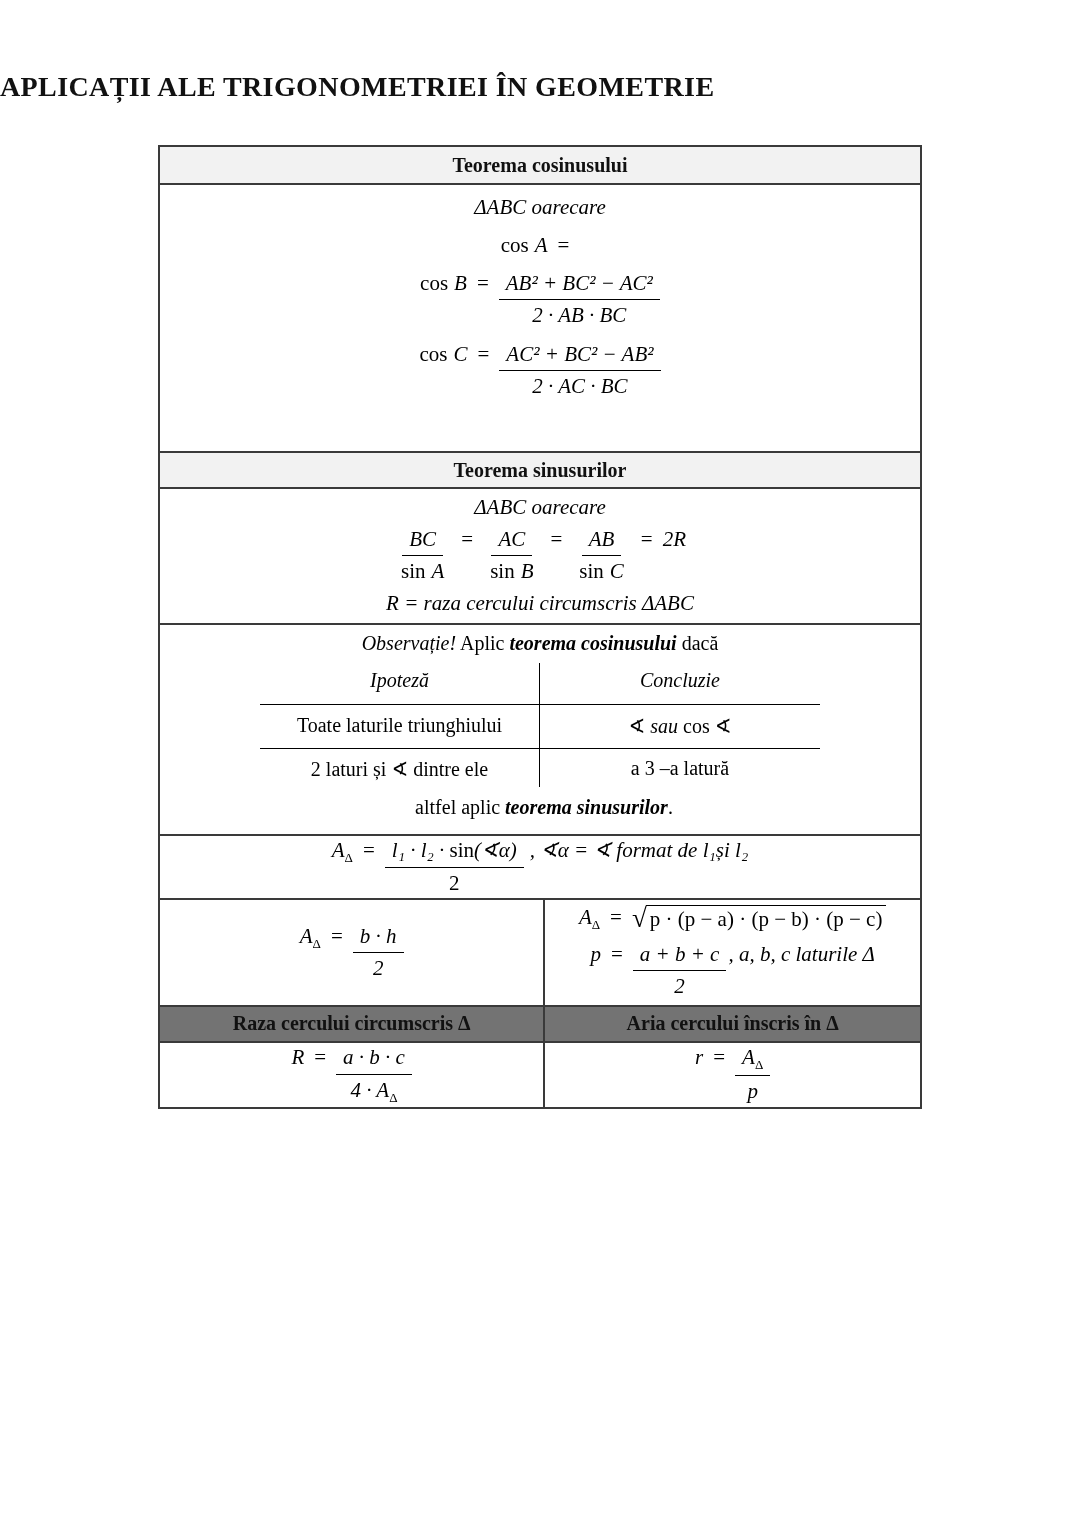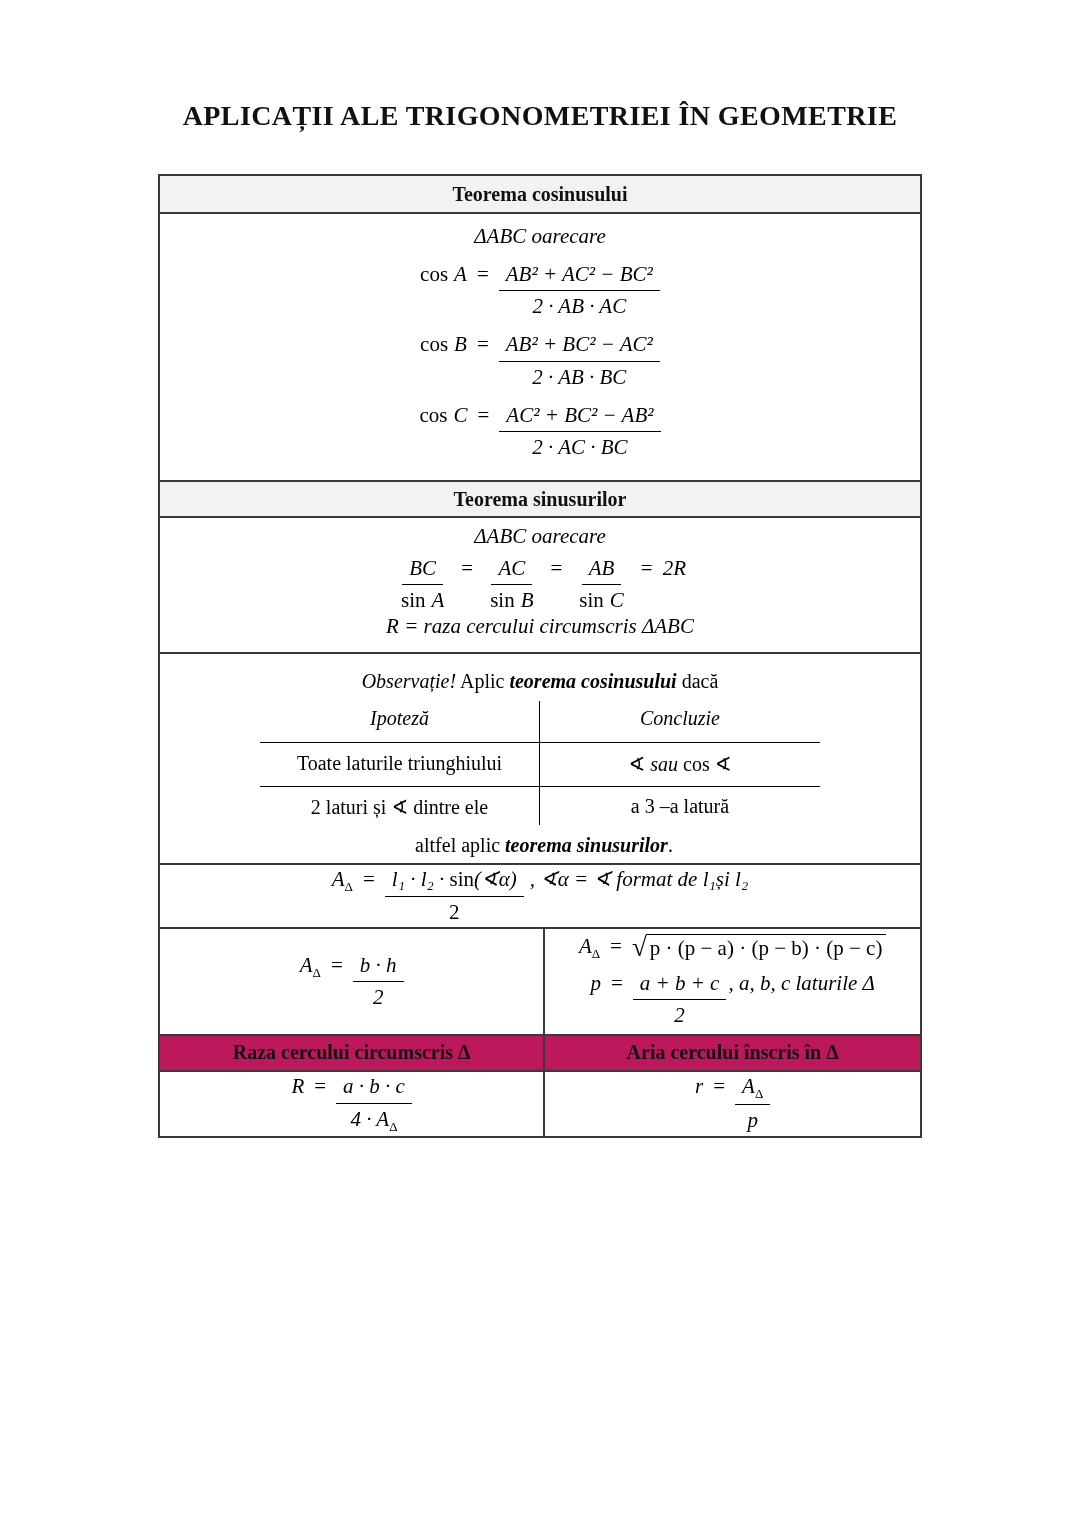--- a/index.html
+++ b/index.html
@@ -2,21 +2,21 @@
 <html><head>
 <meta charset="utf-8">
 <style>
   html,body{margin:0;padding:0;background:#ffffff;}
   .page{
     width:1080px;height:1527px;background:#ffffff;overflow:hidden;
     font-family:"Liberation Serif","DejaVu Serif",serif;color:#000;
     box-sizing:border-box;
   }
   .title{
-    margin:0;padding-top:100px;text-align:center;
+    margin:0;padding-top:71px;text-align:left;
     font-size:28px;font-weight:bold;letter-spacing:0.4px;color:#111;
   }
   .sheet{
     width:764px;margin:42px auto 0;border:2px solid #3a3a3a;
     box-sizing:border-box;
   }
   .row{border-top:2px solid #3a3a3a;box-sizing:border-box;}
   .row:first-child{border-top:none;}
   .head{
     background:#f2f2f2;min-height:36px;display:flex;align-items:center;justify-content:center;
@@ -41,24 +41,24 @@
   .radicand{border-top:1.8px solid #000;padding:1px 4px 0;white-space:nowrap;}
 
   
   .cos-body{min-height:268px;display:flex;flex-direction:column;align-items:center;padding-top:10px;}
   .tri-note{font-size:21px;text-align:center;}
   .cos-body .eq{margin-top:13px;}
 
   
   .sin-body{min-height:136px;display:flex;flex-direction:column;align-items:center;padding-top:6px;}
   .sin-body .eq{margin-top:7px;}
-  .sin-body .note{margin-top:1px;font-size:21px;}
-
-  
-  .obs-body{min-height:211px;padding-top:16px;}
+  .sin-body .note{margin-top:7px;font-size:21px;}
+
+  
+  .obs-body{min-height:211px;padding-top:7px;}
   .obs-line{text-align:center;font-size:20px;}
   .it{font-style:italic;}
   .bi{font-style:italic;font-weight:bold;}
   .inner-table{
     width:560px;margin:8px auto 0;display:grid;grid-template-columns:1fr 1fr;
     font-size:20px;text-align:center;
   }
   .inner-table .cell-l{border-right:1.6px solid #000;}
   .inner-table .ih{padding:6px 4px 12px;}
   .inner-table .ir1{padding:9px 4px 10px;border-top:1.6px solid #000;}
@@ -68,21 +68,21 @@
   .obs-outro{margin-top:9px;margin-left:8px;}
 
   
   .area-general{min-height:64px;display:flex;align-items:center;justify-content:center;}
   .split{display:grid;grid-template-columns:50.7% 49.3%;}
   .split .cell{display:flex;flex-direction:column;align-items:center;justify-content:center;box-sizing:border-box;}
   .split .cell.left{border-right:2px solid #3a3a3a;}
   .area-split{min-height:104px;}
   .area-split .cell .eq{margin:5px 0;}
   .head-split{min-height:36px;}
-  .head-split .cell{background:#be185d;}
+  .head-split .cell{background:#737373;}
   .radius-split{min-height:66px;}
 </style>
 </head>
 <body>
 
 <div class="page">
 
   <h1 class="title">APLICAȚII ALE TRIGONOMETRIEI ÎN GEOMETRIE</h1>
 
   <div class="sheet">
@@ -90,24 +90,20 @@
     <div class="row head">
       <span class="head-label">Teorema cosinusului</span>
     </div>
 
     <div class="row body cos-body">
       <div class="tri-note mi">ΔABC oarecare</div>
 
       <div class="eq">
         <span class="lhs"><span class="fn">cos</span><span class="mi">A</span></span>
         <span class="mo">=</span>
-        <span class="frac">
-          <span class="num mi">AB² + AC² − BC²</span>
-          <span class="den mi">2 · AB · AC</span>
-        </span>
       </div>
 
       <div class="eq">
         <span class="lhs"><span class="fn">cos</span><span class="mi">B</span></span>
         <span class="mo">=</span>
         <span class="frac">
           <span class="num mi">AB² + BC² − AC²</span>
           <span class="den mi">2 · AB · BC</span>
         </span>
       </div>

